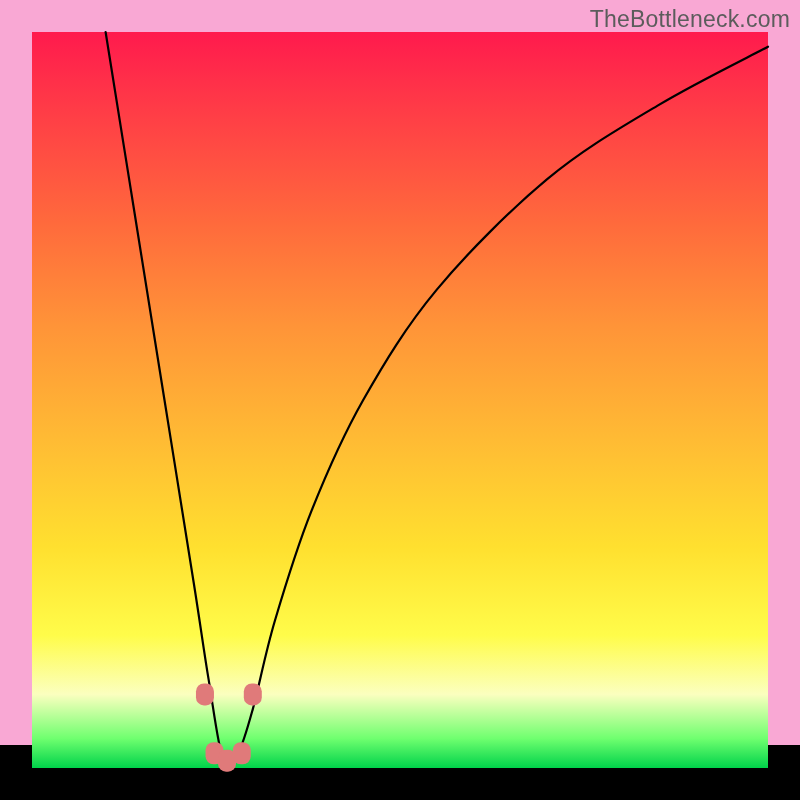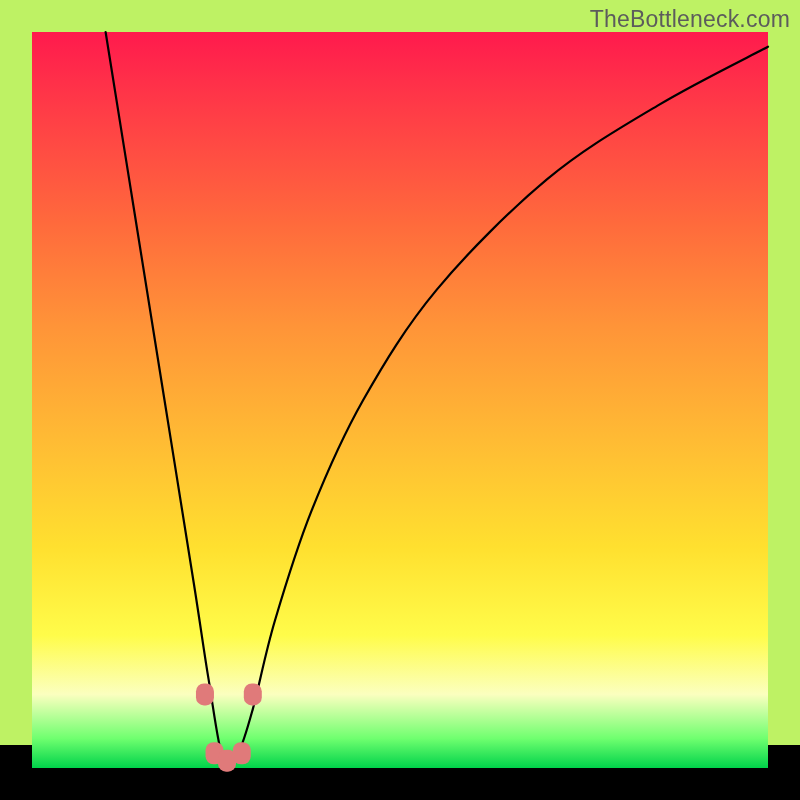--- a/index.html
+++ b/index.html
@@ -8,21 +8,21 @@
     width: 800px;
     height: 800px;
     background: #000;
     font-family: Arial, Helvetica, sans-serif;
     overflow: hidden;
   }
   .frame {
     position: relative;
     width: 800px;
     height: 745px;
-    background: #bef264;
+    background: #f9a8d4;
   }
   .watermark {
     position: absolute;
     top: 6px;
     right: 10px;
     color: #5c5c5c;
     font-size: 23px;
     letter-spacing: 0.2px;
     z-index: 5;
   }

